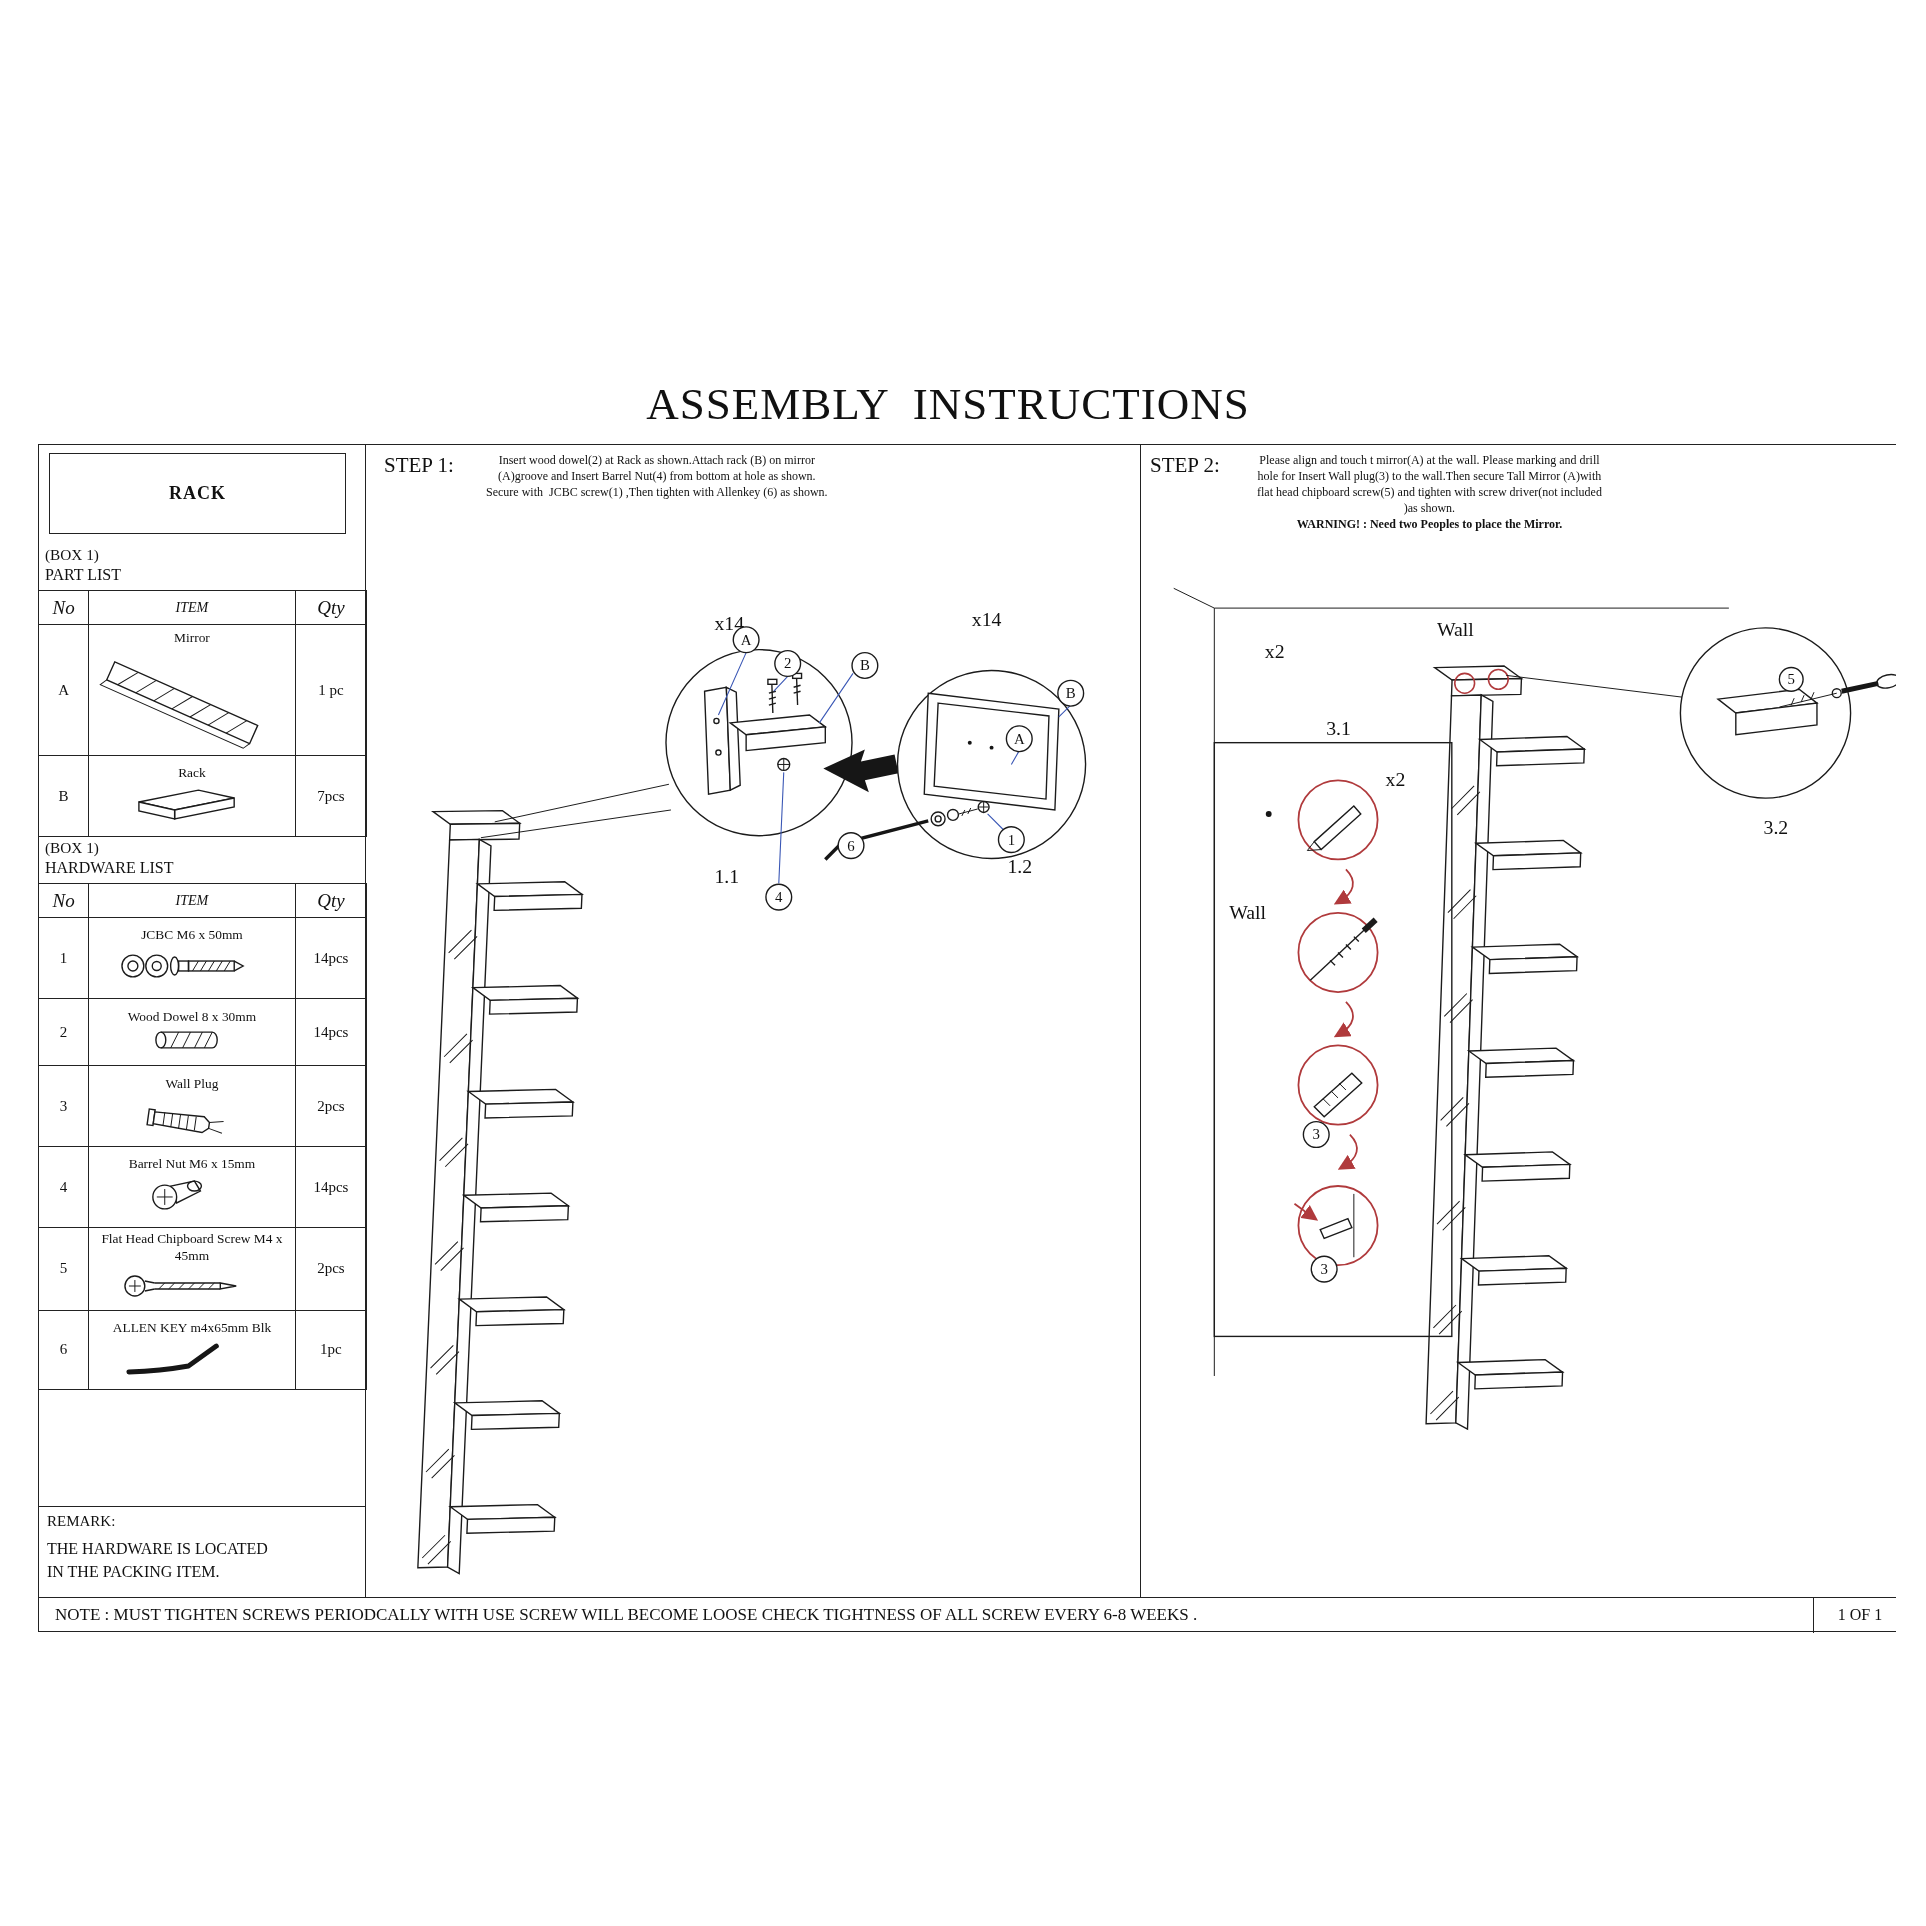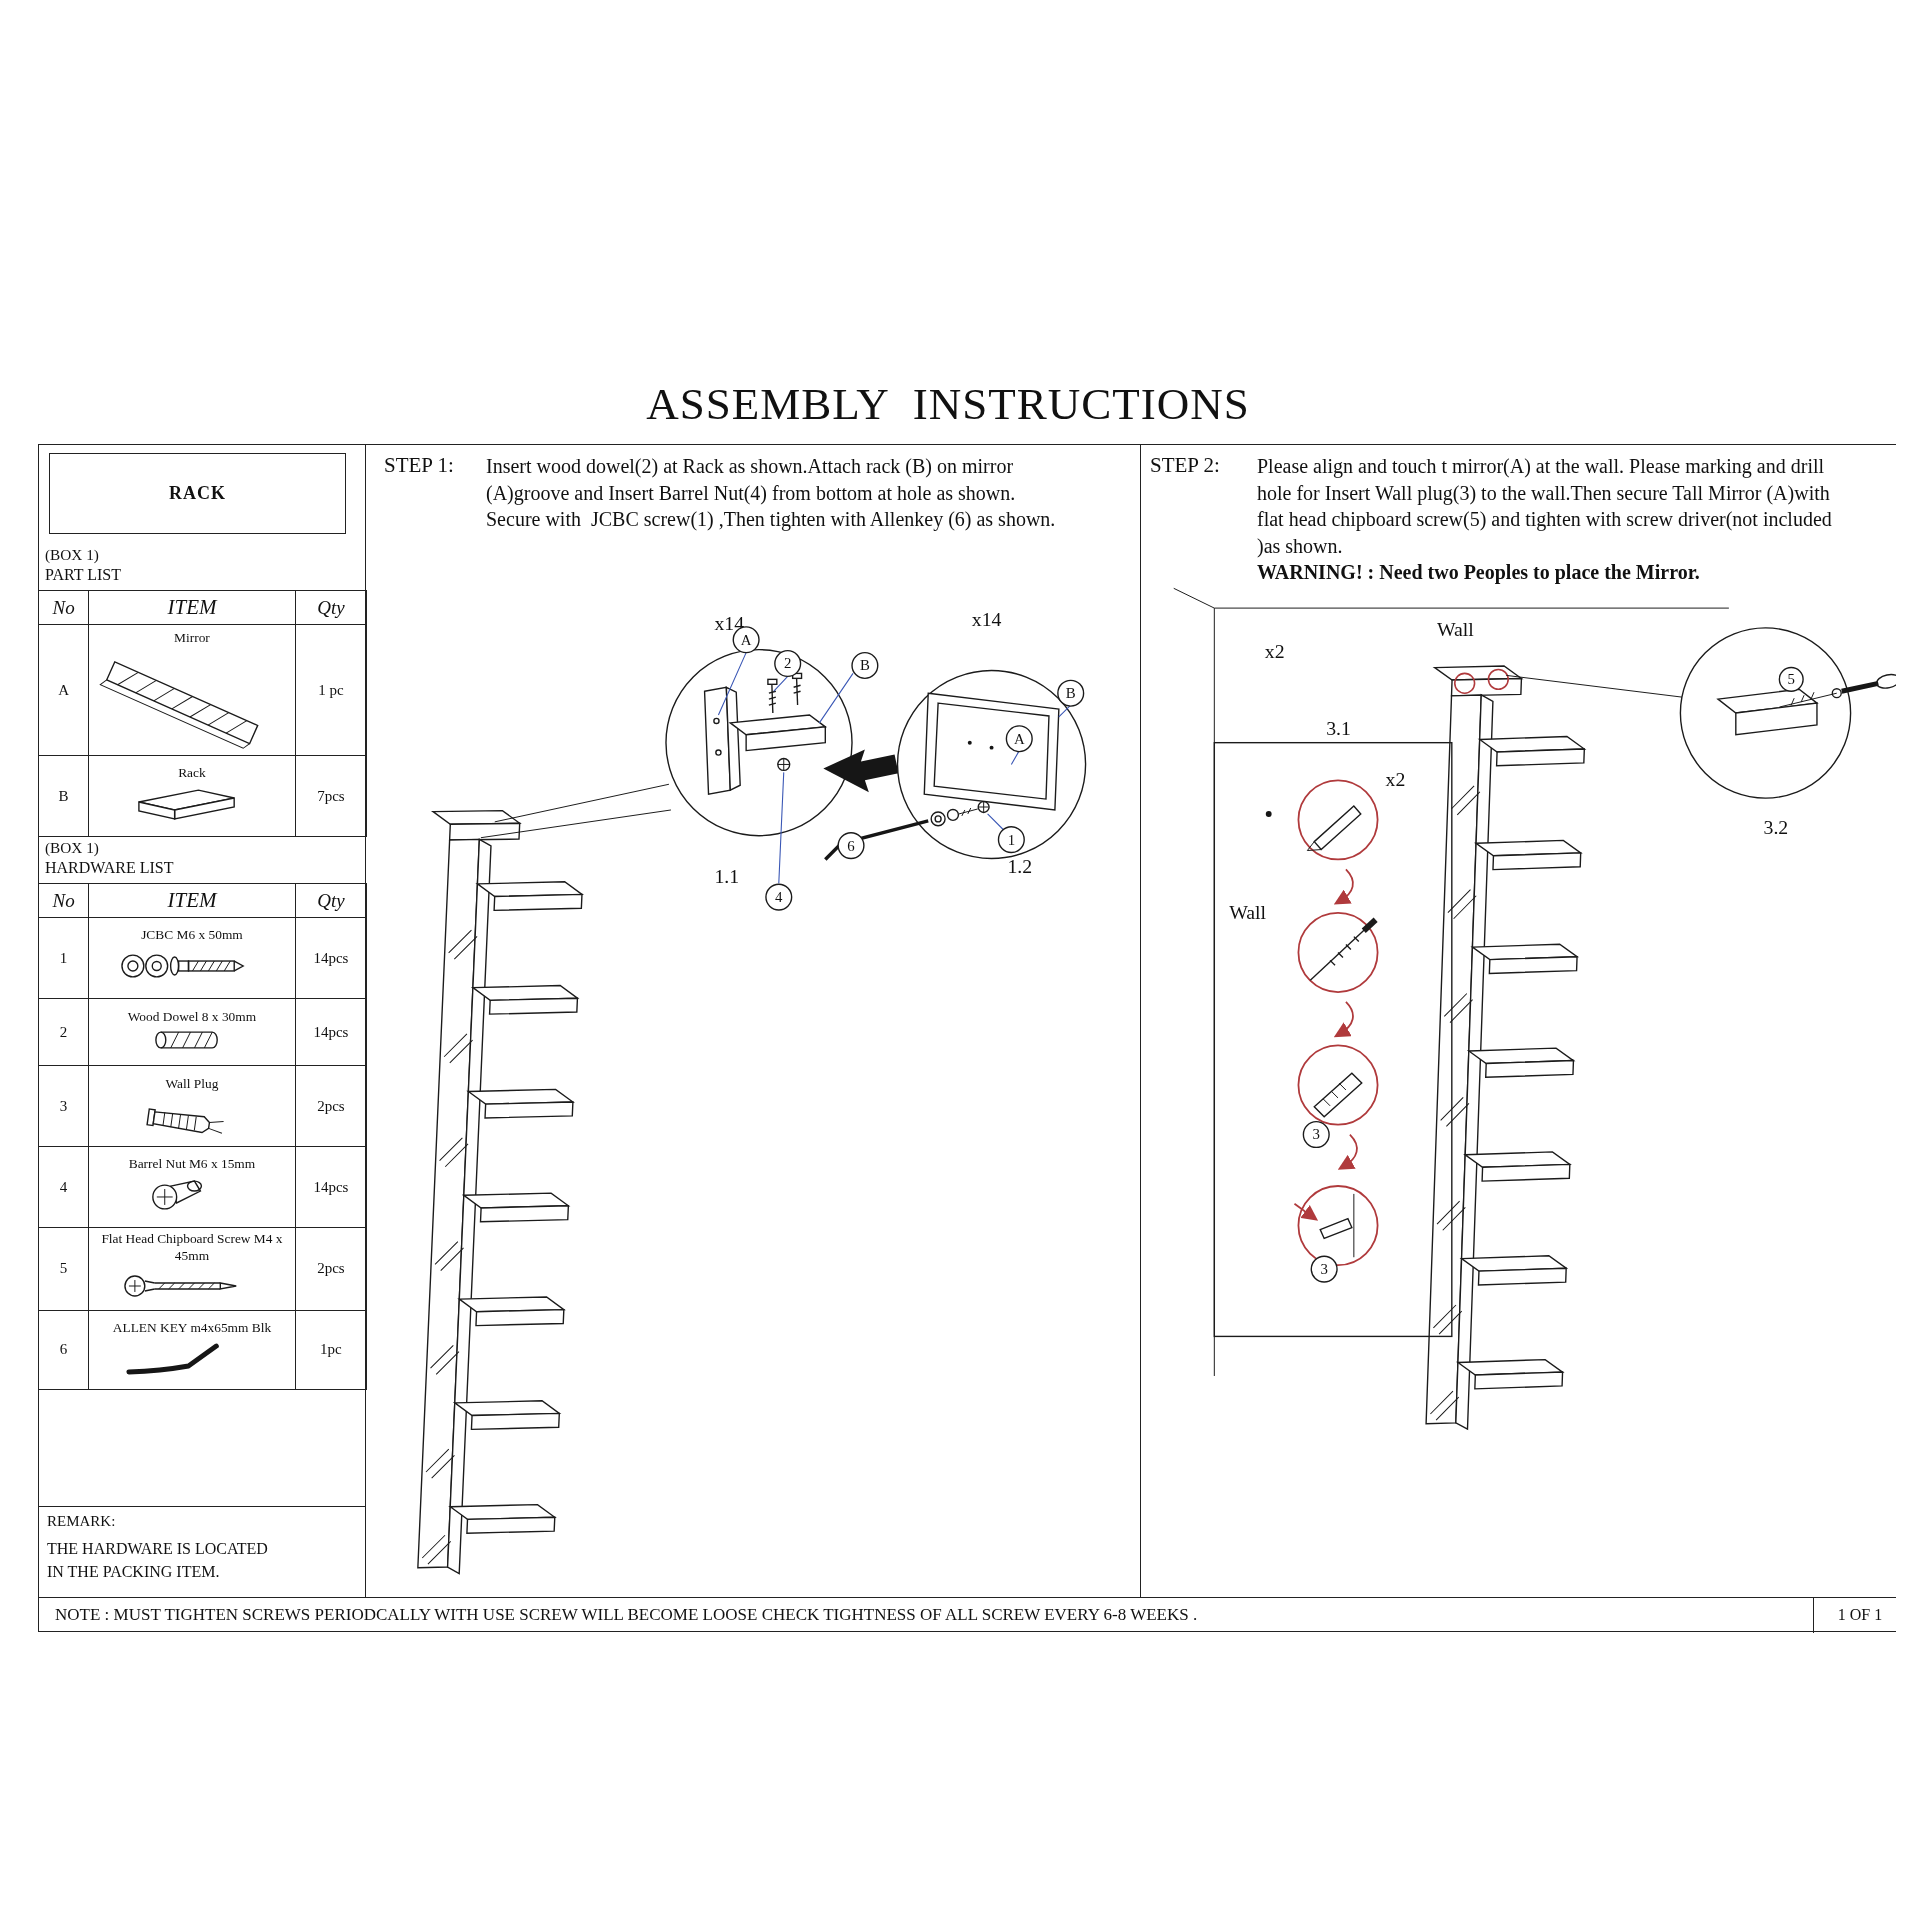--- a/index.html
+++ b/index.html
@@ -18,30 +18,30 @@
   }
   
   .sidebar { position:absolute; left:0; top:0; width:327px; height:1152px; border-right:1.4px solid #222; box-sizing:border-box; }
   .rack-box { position:absolute; left:10px; top:8px; width:295px; height:79px; border:1.4px solid #222;
               display:flex; align-items:center; justify-content:center; font-size:18px; font-weight:bold; letter-spacing:1px; }
   .box-label { position:absolute; left:6px; font-size:15.3px; }
   .list-title { position:absolute; left:6px; font-size:16px;text-align:right; }
   .tbl { position:absolute; left:-1px; border-collapse:collapse; table-layout:fixed; }
   .tbl td, .tbl th { border:1.4px solid #222; padding:0; vertical-align:middle; text-align:center; font-weight:400; overflow:hidden; }
   .tbl th { font-size:19px;font-style:italic; }
-  .tbl th.item-h { font-size:21px; }
+  .tbl th.item-h { font-size:14px; }
   .tbl td { font-size:15px; }
   .cell-label { font-size:13.4px; line-height:1.25; padding:3px 4px 1px 4px; }
   .remark-box { position:absolute; left:0; top:1061px; width:327px; height:91px; border-top:1.4px solid #222; box-sizing:border-box; }
   .remark-title { position:absolute; left:8px; top:6px; font-size:15px; }
   .remark-text { position:absolute; left:8px; top:30px; width:233px; font-size:16px; line-height:1.45; }
   
   .divider-steps { position:absolute; left:1101px; top:0; height:1152px; width:0; border-left:1.4px solid #222; }
   .step-label { position:absolute; font-size:21px; }
-  .step-text { position:absolute; font-size:20px; line-height:1.33; }
+  .step-text { position:absolute; font-size:12px; line-height:1.33;text-align:center; }
   .step-text div { white-space:pre; }
   .warning-line { font-weight:bold; }
   
   .footer { position:absolute; left:0; top:1152px; width:100%; height:36px; border-top:1.4px solid #222; box-sizing:border-box; }
   .footer-note { position:absolute; left:16px; top:0; line-height:33px; font-size:17px; white-space:pre; }
   .footer-page { position:absolute; right:0; top:0; width:93px; height:100%; border-left:1.4px solid #222;
                  text-align:center; line-height:33px; font-size:16px; box-sizing:border-box; }
   
   svg text { font-family:"Liberation Serif", serif; fill:#111; }
   .t20 { font-size:20px; }

